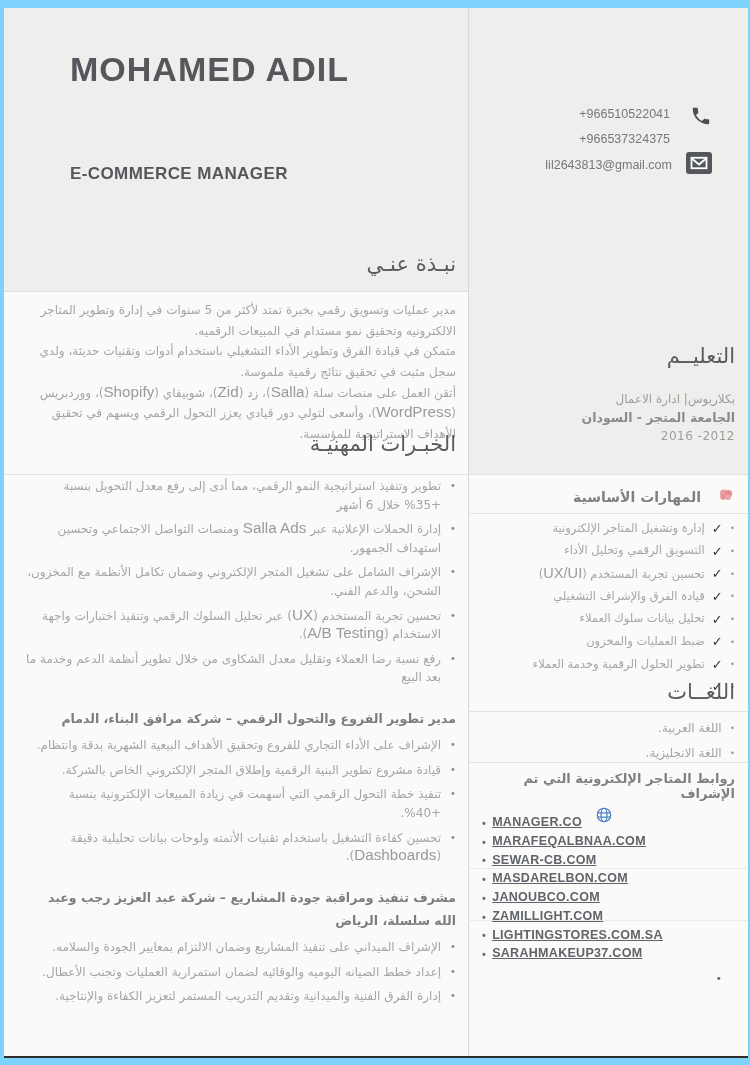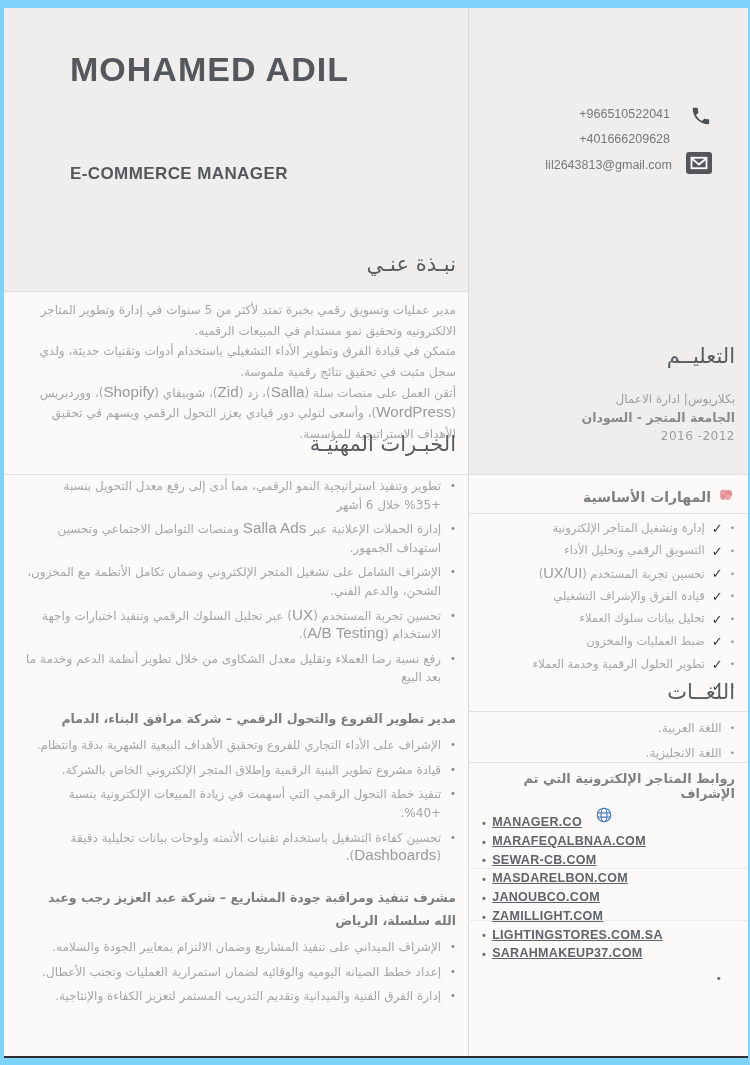--- a/index.html
+++ b/index.html
@@ -56,21 +56,21 @@
   .mail-icon{position:absolute;right:36px;top:144px;width:26px;height:22px;background:#53575b;
              border-radius:3px;display:flex;align-items:center;justify-content:center;}
 
   .edu-title{position:absolute;right:13px;top:336px;}
   .edu-block{position:absolute;right:13px;top:384px;direction:rtl;text-align:right;}
   .edu-degree{font-size:12px;color:#9e9d9b;margin-bottom:4px;}
   .edu-school{font-size:12.5px;font-weight:700;color:#8c8b89;margin-bottom:4px;}
   .edu-period{font-size:12px;color:#9e9d9b;letter-spacing:.5px;}
 
   .skills-title{position:absolute;right:13px;top:478px;display:flex;direction:rtl;
-                align-items:center;gap:6px;font-size:14px;font-weight:700;color:#7e8184;}
+                align-items:center;gap:16px;font-size:14px;font-weight:700;color:#7e8184;}
   .skills-list{position:absolute;right:13px;top:513px;direction:rtl;}
   .skill{display:flex;direction:rtl;align-items:center;gap:7px;margin-bottom:7px;
          font-size:11.5px;color:#a6a5a3;line-height:1.2;}
   .skill .sdot{color:#9a9a98;font-size:9px;}
   .skill .check{font-size:13px;font-weight:700;color:#313437;}
 
   .lang-title{position:absolute;right:13px;top:672px;}
   .lang-list{position:absolute;right:13px;top:713px;direction:rtl;}
   .lang-item{display:flex;direction:rtl;align-items:center;gap:8px;margin-bottom:11px;
              font-size:12px;color:#a6a5a3;}
@@ -201,21 +201,21 @@
     </div>
 
     <div class="right-col">
       <span class="phone-icon">
         <svg viewBox="0 0 24 24" width="22" height="22">
             <path fill="#4b4f53" d="M6.54 10.79c1.44 2.83 3.76 5.14 6.59 6.59l2.2-2.2c.27-.27.67-.36 1.02-.24 1.12.37 2.33.57 3.57.57.55 0 1 .45 1 1V20c0 .55-.45 1-1 1C10.61 21 3 13.39 3 4.08 3 3.53 3.45 3.08 4 3.08h3.5c.55 0 1 .45 1 1 0 1.25.2 2.45.57 3.57.11.35.03.74-.25 1.02l-2.28 2.12z"></path>
           </svg>
       </span>
       <div class="contact-phones">
         <div>+966510522041</div>
-        <div>+401666209628</div>
+        <div>+966537324375</div>
       </div>
       <span class="mail-icon">
         <svg viewBox="0 0 24 18" width="18" height="14">
             <rect x="2" y="2" width="20" height="14" fill="none" stroke="#ffffff" stroke-width="2.4"></rect>
             <path d="M2.5 3l9.5 8 9.5-8" fill="none" stroke="#ffffff" stroke-width="2.4"></path>
           </svg>
       </span>
       <div class="contact-email">lil2643813@gmail.com</div>
 
       <div class="sec-title edu-title">التعليــم</div>

